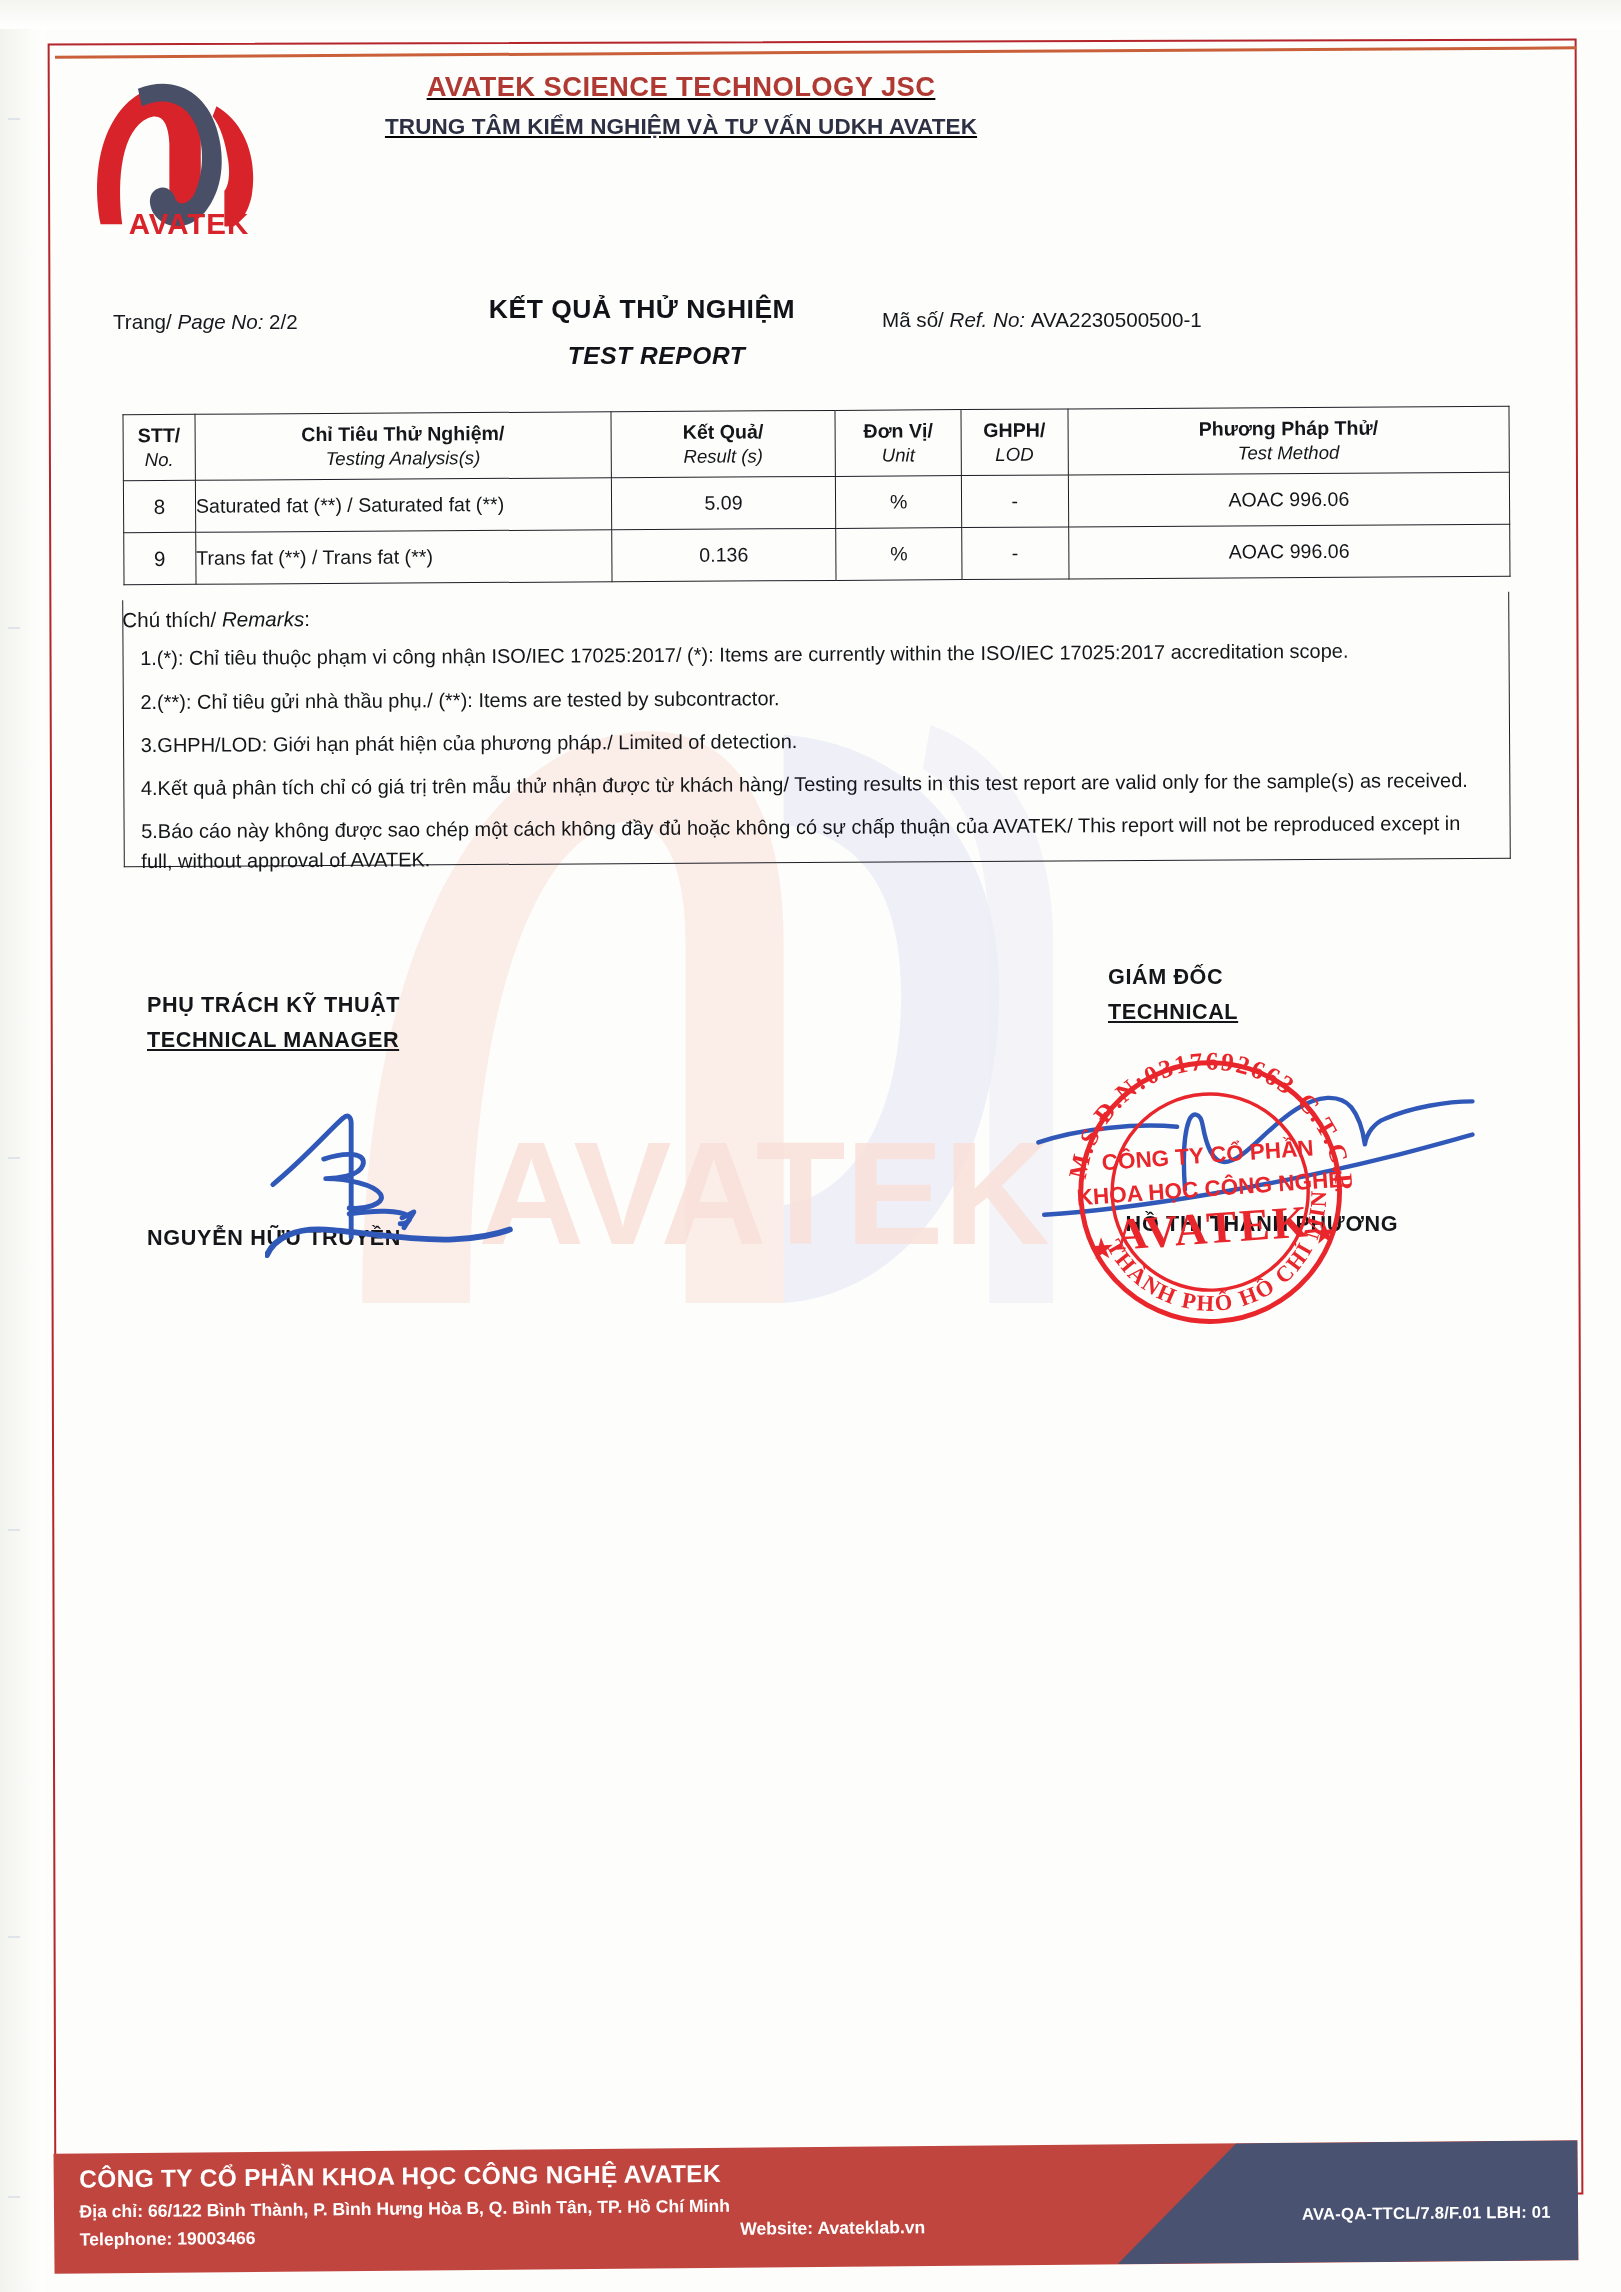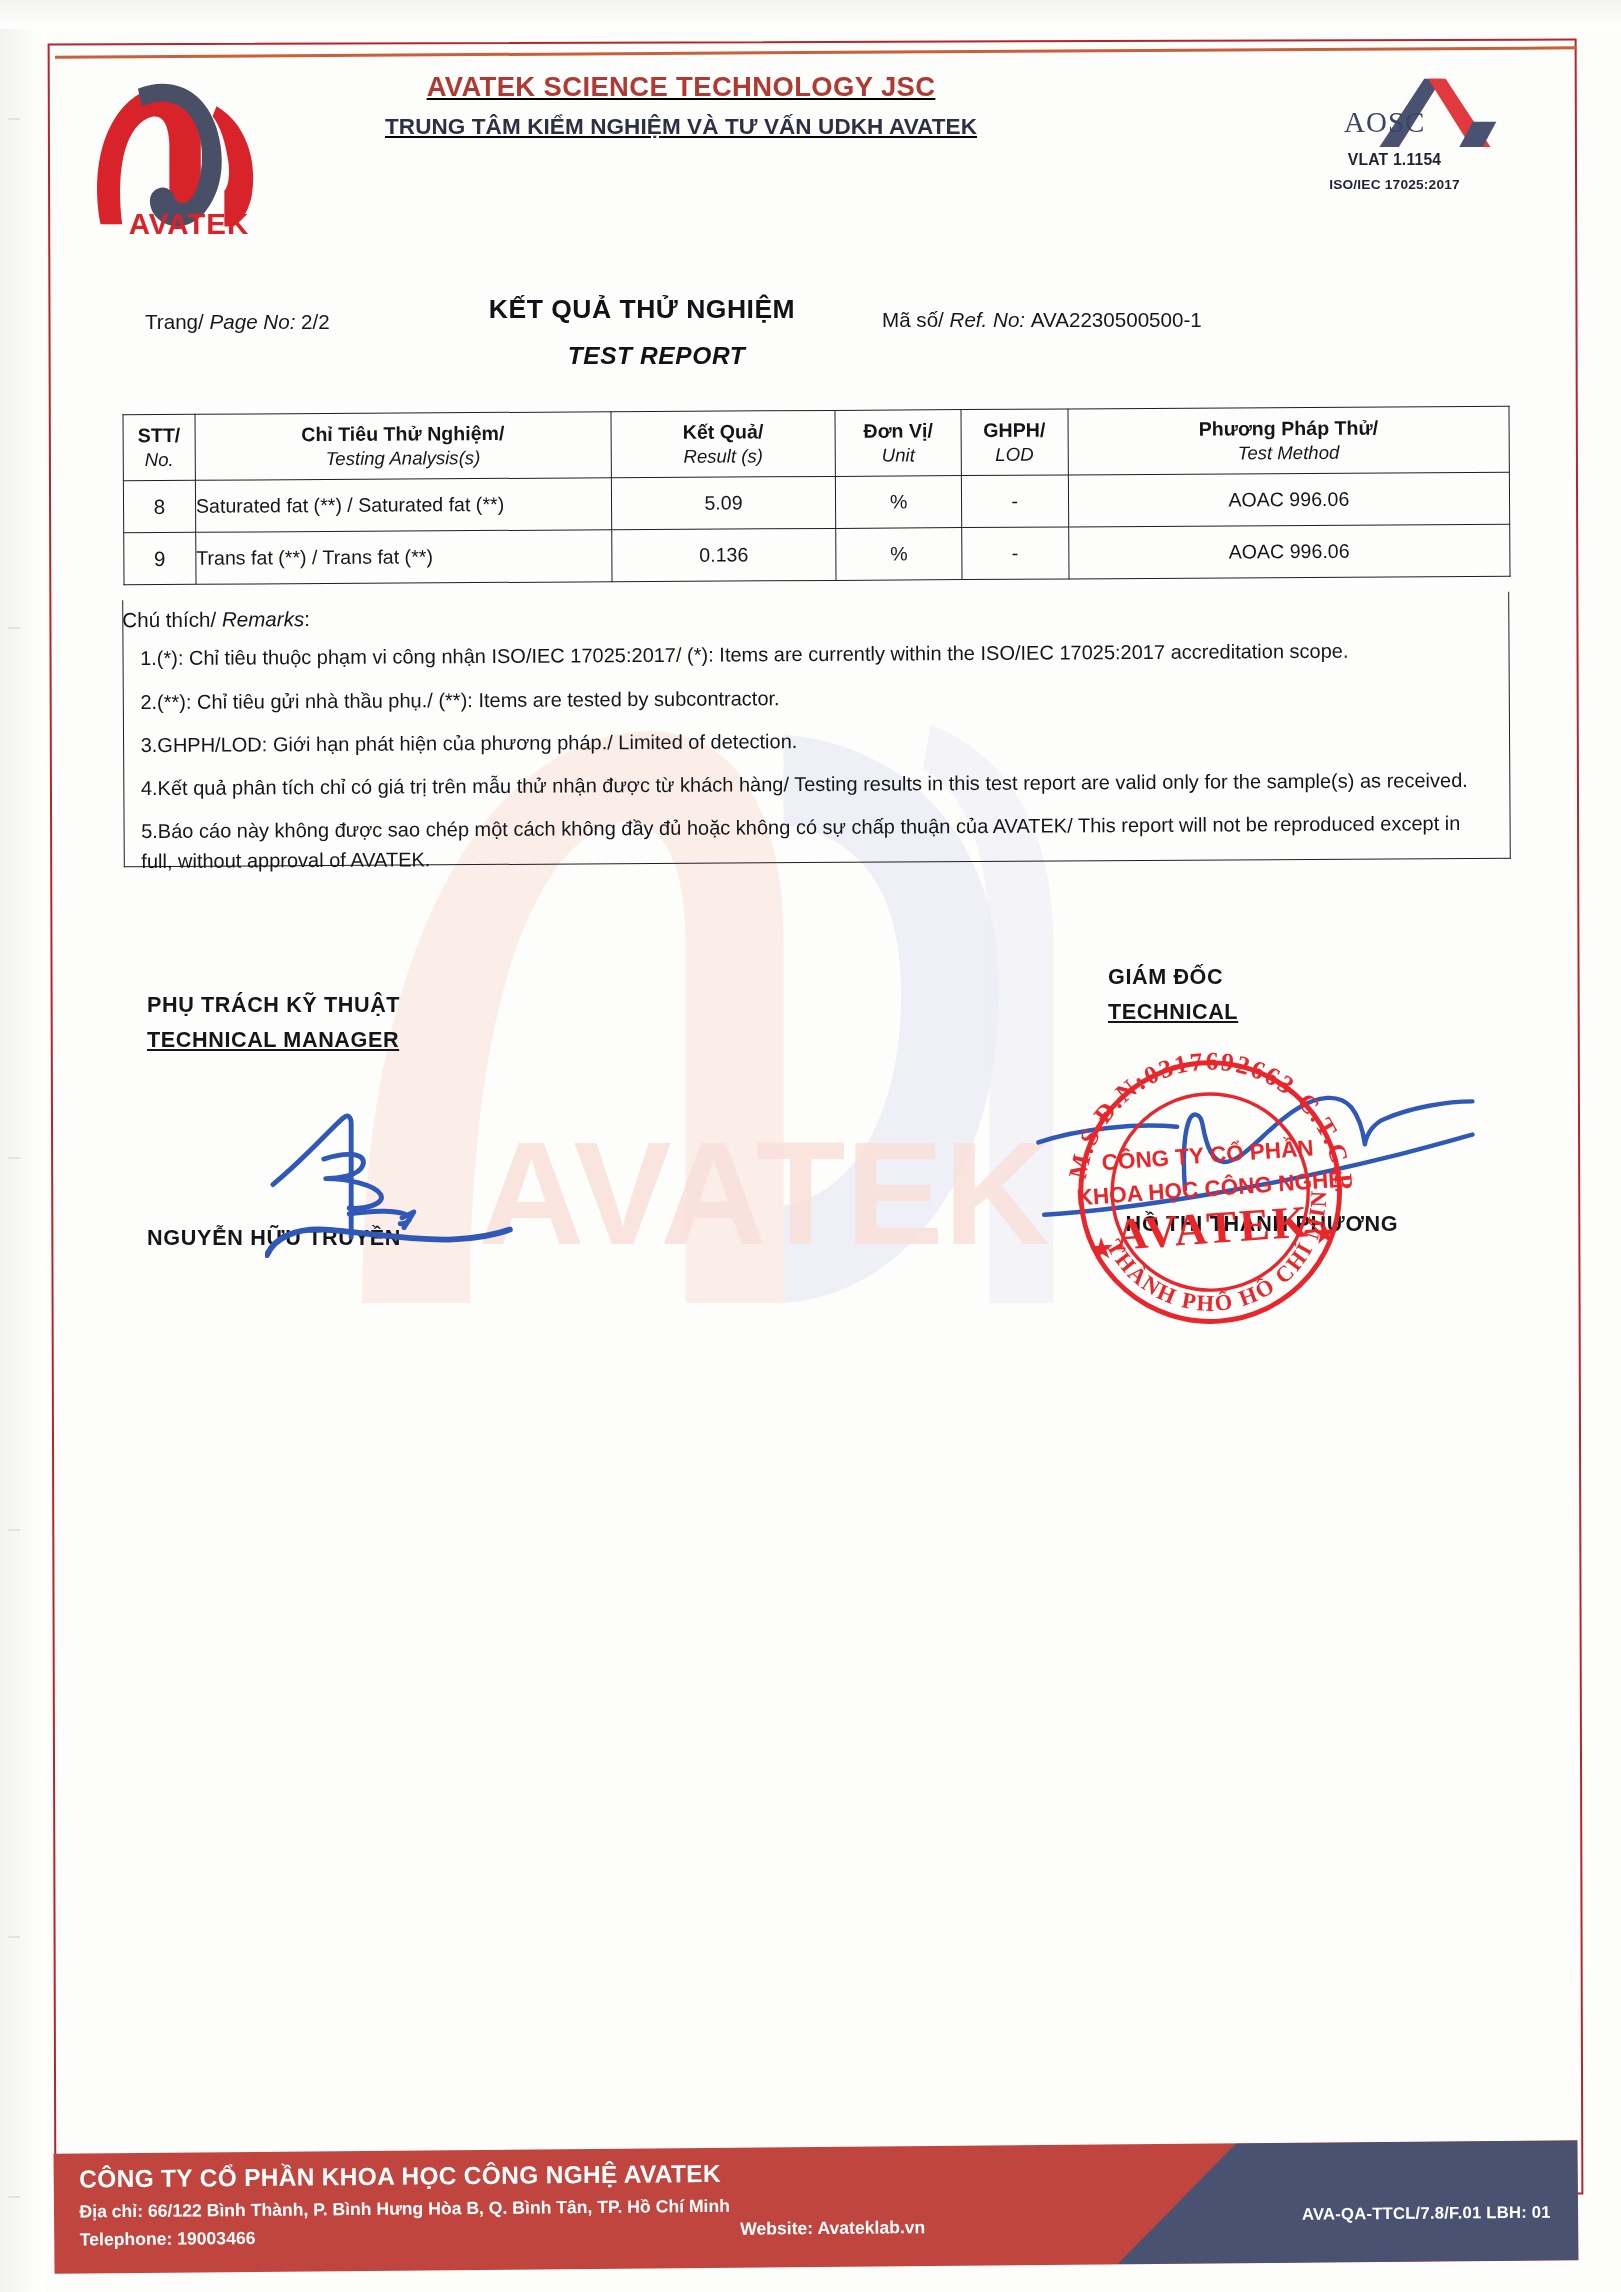--- a/index.html
+++ b/index.html
@@ -103,21 +103,21 @@
     margin-top: 8.8px; font-size: 13.7px; font-weight: bold; color: #1f2330;
     letter-spacing: 0.2px;
   }
 
   
   .title-row {
     position: absolute; left: 59px; top: 294px; width: 1514px; height: 88px;
   }
   .page-no {
     position: absolute; left: 54px; top: 15.7px;
-    font-size: 20.6px; color: #16181d; margin-left: 32px;
+    font-size: 20.6px; color: #16181d;
   }
   .page-no em { font-style: italic; }
   .title-center {
     position: absolute; left: 377px; top: 0; width: 412px; text-align: center;
   }
   .title-vn {
     font-size: 26.5px; font-weight: bold; color: #111318; letter-spacing: 0.5px;
   }
   .title-en {
     margin-top: 17px; margin-left: 29px;
@@ -273,32 +273,20 @@
       <text x="112" y="170" text-anchor="middle" font-family="Liberation Sans, sans-serif" font-size="30" font-weight="bold" fill="#d8232a" letter-spacing="1">AVATEK</text>
     </svg>
   </div>
 
   <div class="company-block">
     <div class="company-en">AVATEK SCIENCE TECHNOLOGY JSC</div>
     <div class="company-vn">TRUNG TÂM KIỂM NGHIỆM VÀ TƯ VẤN UDKH AVATEK</div>
   </div>
 
 
-  <div class="logo-aosc-wrap">
-    <div class="logo-aosc-mark">
-      <svg width="289" height="76" viewBox="0 0 295 78" style="position:absolute;left:0;top:0;">
-        <path d="M178 6 L196 6 L152 76 L132 76 Z" fill="#4a5272"></path>
-        <path d="M182 6 L200 6 L246 76 L226 76 Z" fill="#e03a3e"></path>
-        <path d="M228 50 L252 50 L238 76 L214 76 Z" fill="#4a5272"></path>
-      </svg>
-      <span class="aosc-letters">AOSC</span>
-    </div>
-    <div class="vlat-line">VLAT 1.1154</div>
-    <div class="iso-line">ISO/IEC 17025:2017</div>
-  </div>
 </div>
 
 <div class="title-row">
   <div class="page-no"><span>Trang/ </span><em>Page No: </em><span>2/2</span></div>
 
   <div class="title-center">
     <div class="title-vn">KẾT QUẢ THỬ NGHIỆM</div>
     <div class="title-en">TEST REPORT</div>
   </div>
 

